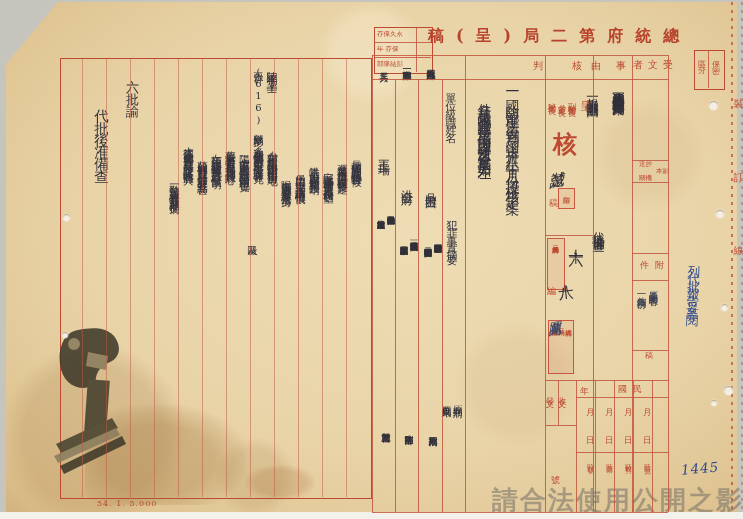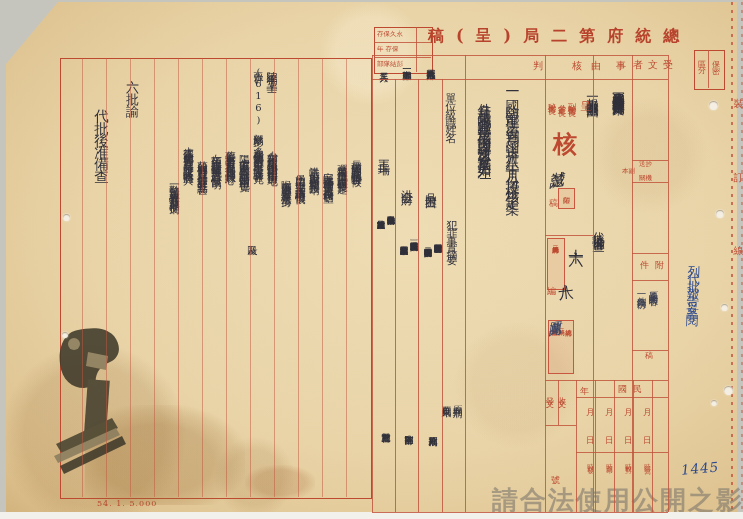--- a/index.html
+++ b/index.html
@@ -74,21 +74,21 @@
   <div class="h red" style="left:633px;top:60px;font-size:10px;letter-spacing:5px;">者文受</div>
   <div class="h red" style="left:616px;top:61px;font-size:10px;">事</div>
   <div class="h red" style="left:591px;top:61px;font-size:10px;">由</div>
   <div class="h red" style="left:572px;top:61px;font-size:10px;">核</div>
   <div class="h red" style="left:533px;top:61px;font-size:10px;">判</div>
   <div class="h red" style="left:549px;top:199px;font-size:9px;">稿</div>
   <div class="h red" style="left:547px;top:287px;font-size:9px;">編</div>
   <div class="h red" style="left:645px;top:352px;font-size:8px;">稿</div>
 
   <div class="h red tiny" style="left:639px;top:161px;">送抄</div>
-  <div class="h red tiny" style="left:622px;top:168px;">本副</div>
+  <div class="h red tiny" style="left:656px;top:168px;">本副</div>
   <div class="h red tiny" style="left:639px;top:175px;">關機</div>
   <div class="h red" style="left:640px;top:261px;font-size:9px;letter-spacing:6px;">件附</div>
 
   <div class="v ink" style="left:612px;top:82px;font-size:12.5px;letter-spacing:.5px;">軍法覆判局函送卅八年十月份授權核定軍法覆判案件月</div>
   <div class="v ink" style="left:586px;top:88px;font-size:12.5px;letter-spacing:1px;">報表一份囑查照由</div>
   <div class="v ink" style="left:592px;top:222px;font-size:12.5px;letter-spacing:1.5px;">代批後准備查</div>
 
   <div class="v blue" style="left:687px;top:256px;font-size:12.5px;letter-spacing:7px;transform:rotate(2deg);">列代批報告妥呈閱</div>
 
   <div class="v ink2" style="left:649px;top:284px;font-size:9.5px;letter-spacing:1px;">原函及附表各</div>

